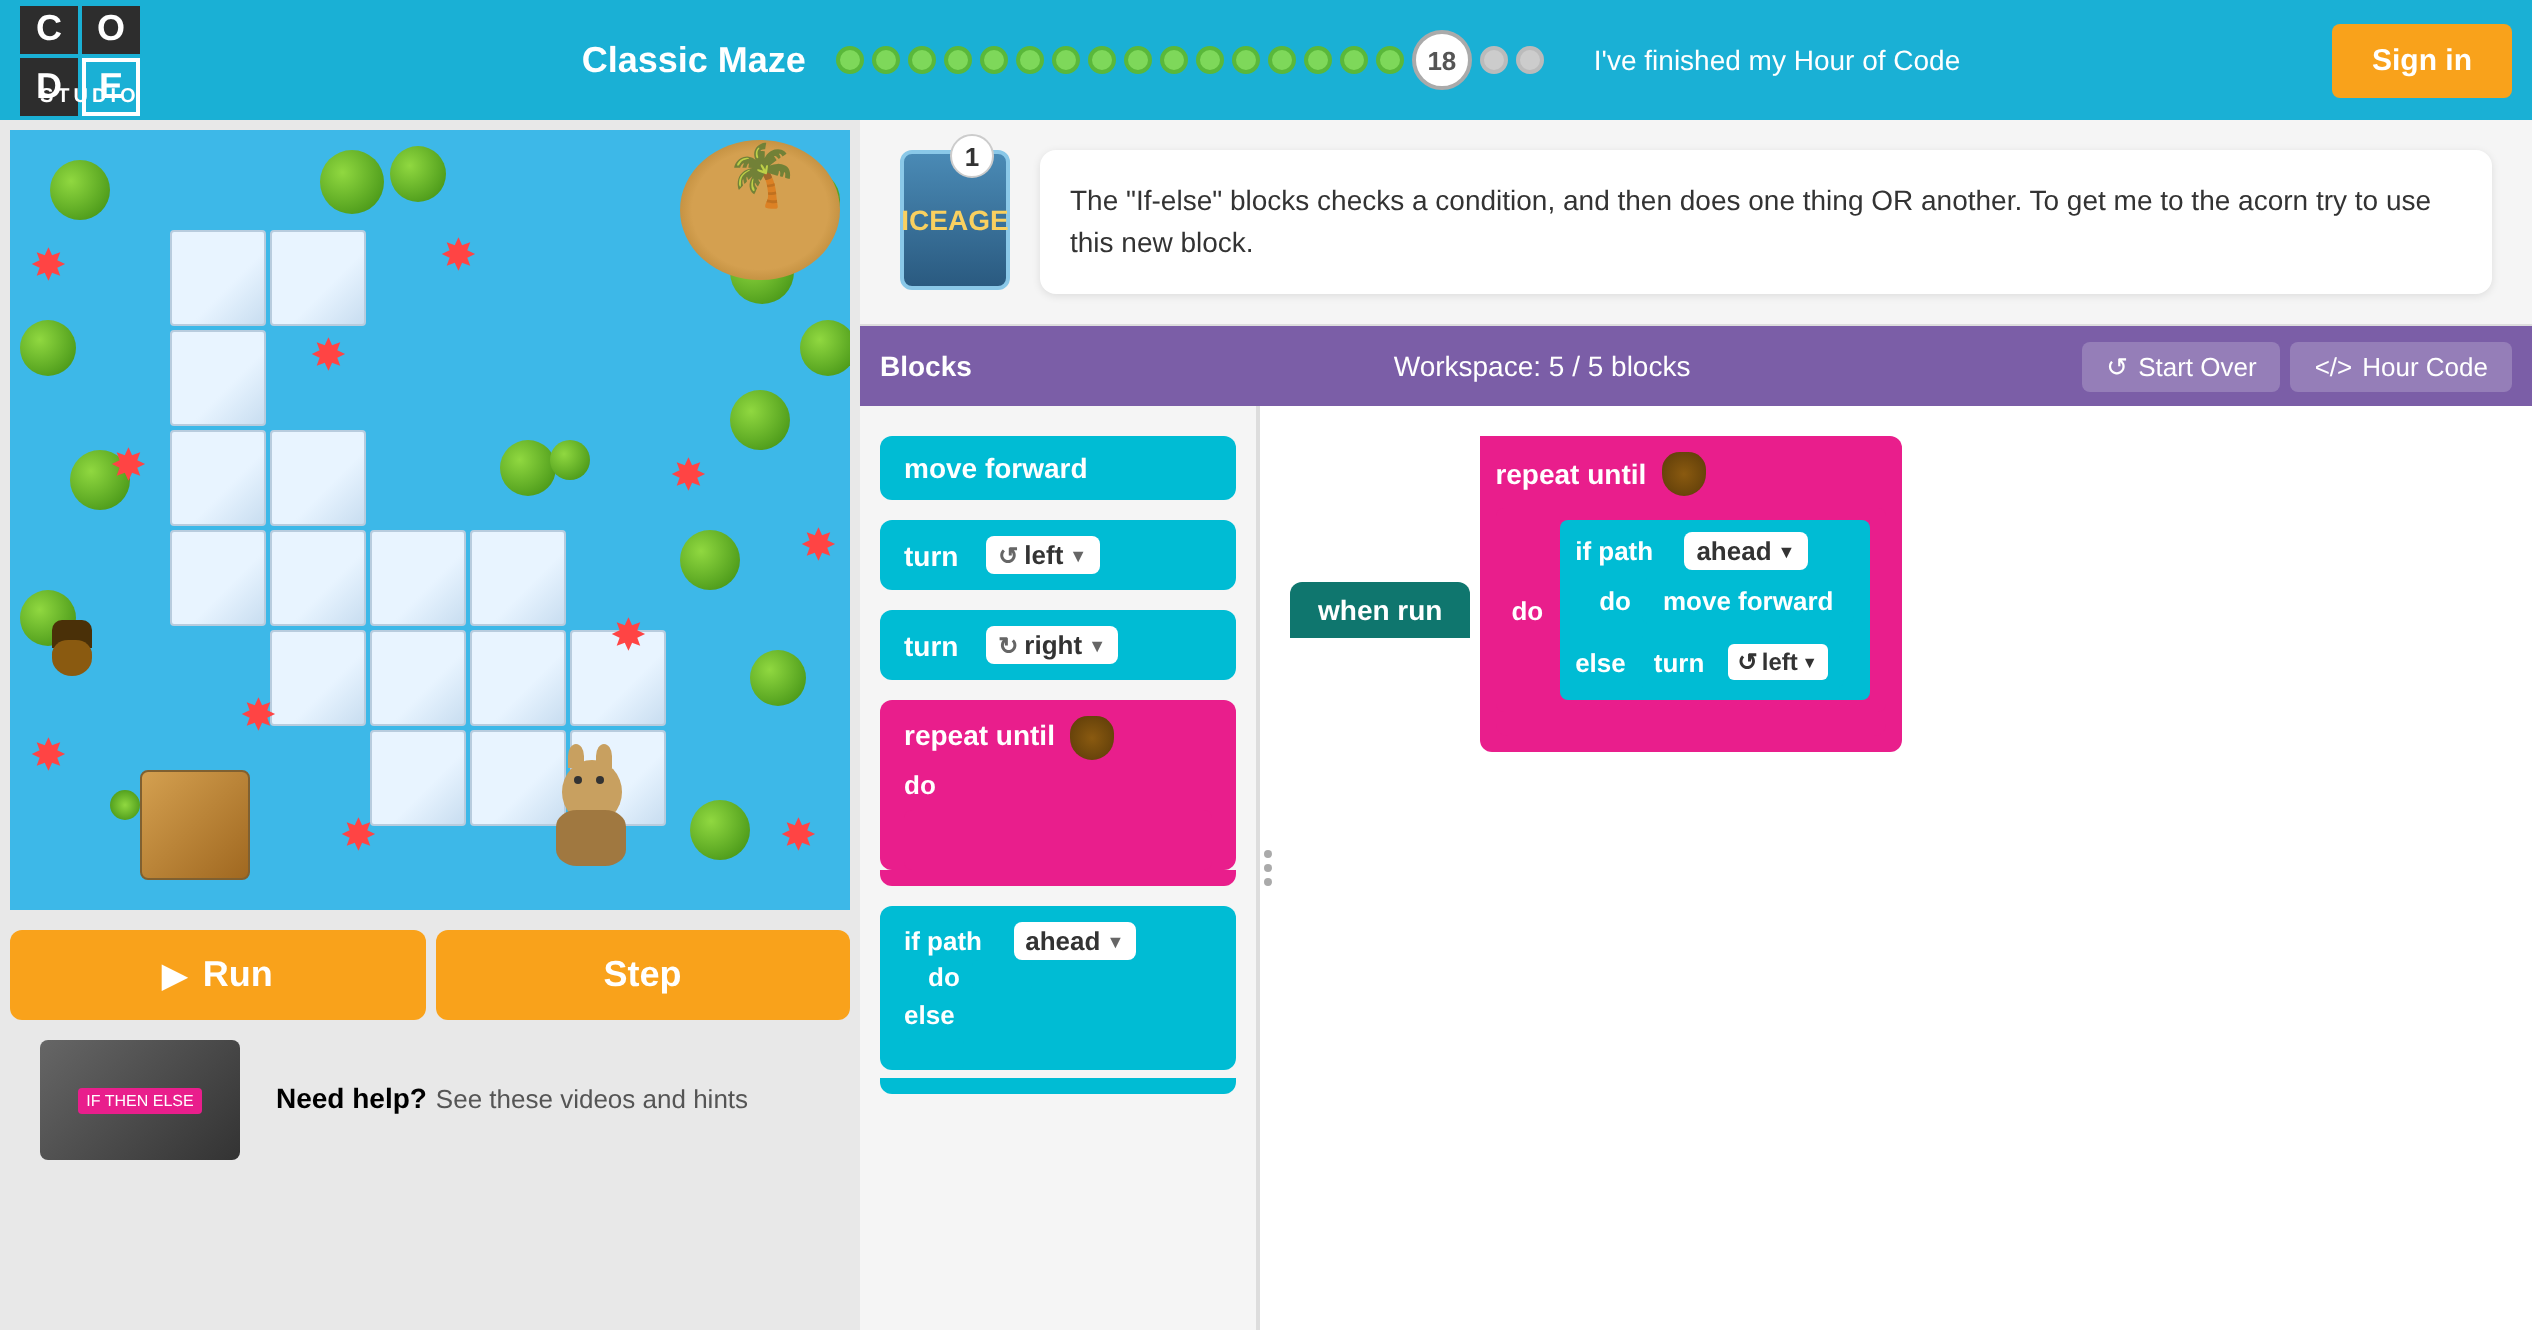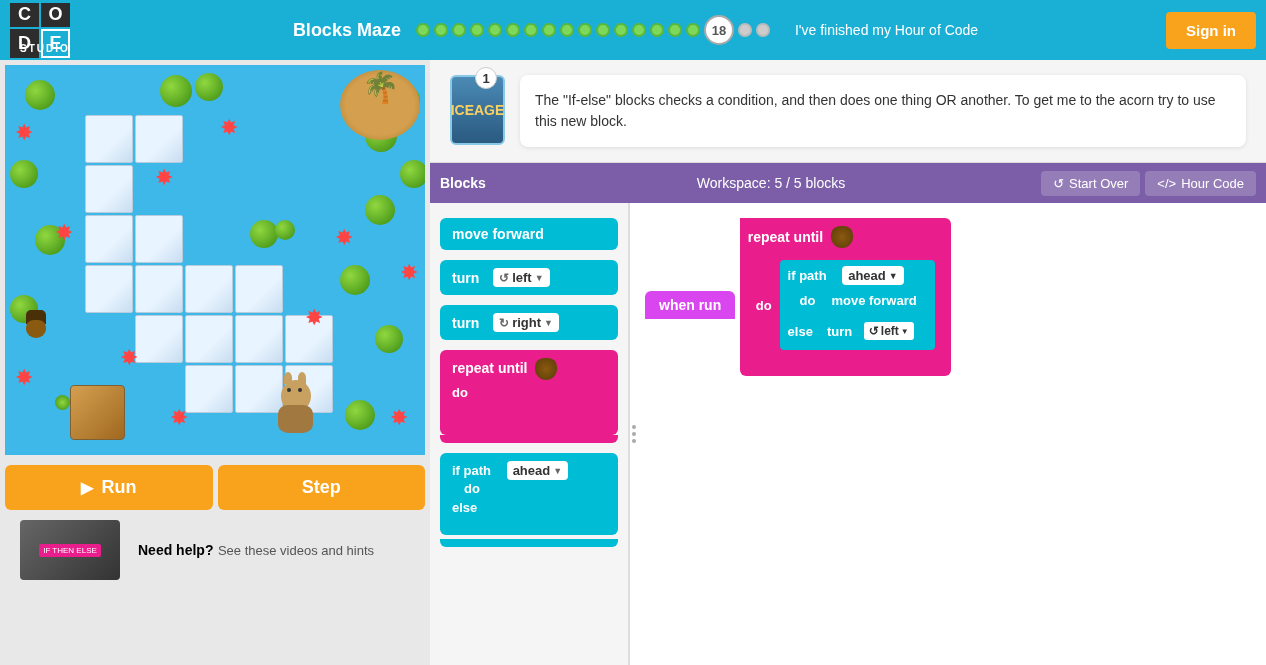--- a/index.html
+++ b/index.html
@@ -368,21 +368,21 @@
     
     #workspace-panel {
       flex: 1;
       padding: 15px;
       background: white;
       overflow: auto;
     }
 
     
     .ws-when-run {
-      background: #d946ef;
+      background: #0f766e;
       color: white;
       border-radius: 6px 6px 0 0;
       padding: 6px 14px;
       font-size: 14px;
       font-weight: bold;
       display: inline-block;
     }
     .ws-repeat-until {
       background: #e91e8c;
       border-radius: 0 6px 6px 6px;
@@ -543,21 +543,21 @@
   <div style="position:relative; margin-right: 15px;">
     <div id="logo">
       <div class="logo-cell dark">C</div>
       <div class="logo-cell dark">O</div>
       <div class="logo-cell dark">D</div>
       <div class="logo-cell teal">E</div>
     </div>
     <div id="logo-studio">STUDIO</div>
   </div>
   <div id="header-center">
-    <span id="maze-title">Blocks Maze</span>
+    <span id="maze-title">Classic Maze</span>
     <div id="progress-dots">
       <div class="dot"></div>
       <div class="dot"></div>
       <div class="dot"></div>
       <div class="dot"></div>
       <div class="dot"></div>
       <div class="dot"></div>
       <div class="dot"></div>
       <div class="dot"></div>
       <div class="dot"></div>

